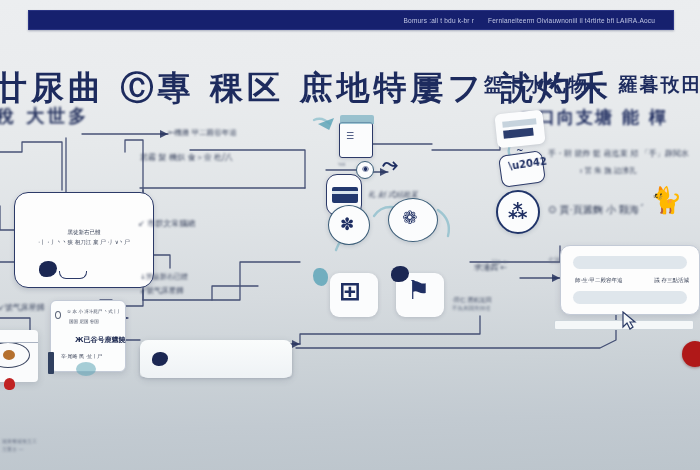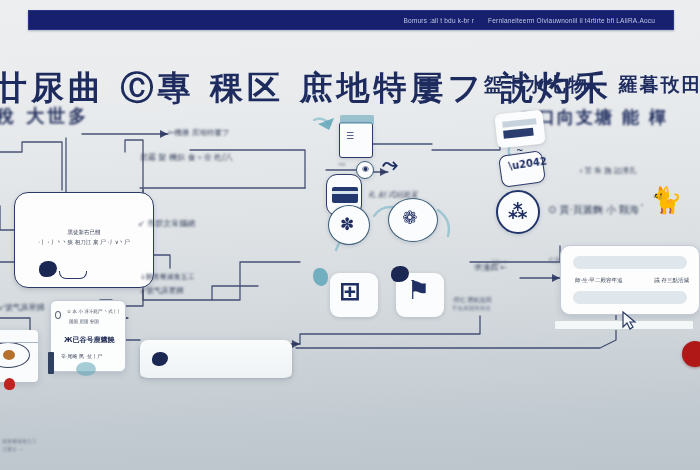--- a/index.html
+++ b/index.html
@@ -311,24 +311,24 @@
     </g>
   </svg>
 
   <div class="card" style="left:14px; top:192px; width:140px; height:96px;">
     <div class="cardtext" style="top:36px; font-size:5.5px;">黑徒新右已體</div>
     <div class="cardtext" style="top:46px; font-size:5.5px;">·丨・丿丶丶狭 相刀江 稟 尸 ·丿∨丶尸</div>
     <div class="navyblob" style="left:24px; top:68px; width:18px; height:16px;"></div>
     <div style="position:absolute; left:44px; top:78px; width:28px; height:8px; border:1.2px solid #2c3a68; border-top:none; border-radius:0 0 7px 7px;"></div>
   </div>
 
-  <div class="tinytext" style="left:168px; top:128px; font-size:7.5px;">←機播 庶地特屢フ</div>
+  <div class="tinytext" style="left:168px; top:128px; font-size:7.5px;">←機播 甲二殿容年追</div>
   <div class="tinytext" style="left:140px; top:152px; font-size:8px;">若霧 髮 機炽 食＞壹 杚/八</div>
   <div class="tinytext" style="left:138px; top:218px; font-size:8px;">↙ 市群文常腦總</div>
-  <div class="tinytext" style="left:140px; top:272px; font-size:7px;">↓難黃餐滅食五工</div>
+  <div class="tinytext" style="left:140px; top:272px; font-size:7px;">↓黑徒新右已體</div>
 
   <div class="tile outlined" style="left:339px; top:122px; width:34px; height:36px; border-radius:3px;">
     <div class="scribble" style="left:6px; top:8px; font-size:9px;">☰</div>
     <div style="position:absolute; left:0; top:-8px; width:34px; height:9px; background:#7fb3c4; opacity:.75; border-radius:2px 2px 0 0;"></div>
   </div>
   <div class="teal" style="left:318px; top:118px; width:16px; height:12px; clip-path:polygon(0 50%,100% 0,70% 100%);"></div>
 
   <div class="badge" style="left:356px; top:161px; width:18px; height:18px; border-width:1.2px;">
     <div class="scribble" style="left:5px; top:2px; font-size:8px;">◉</div>
   </div>
@@ -360,20 +360,21 @@
   <div class="tile outlined" style="left:500px; top:153px; width:44px; height:32px; border-radius:8px; transform:rotate(-8deg);">
     <div class="scribble" style="left:8px; top:5px; font-size:10px;">\u2042</div>
   </div>
 
   <div class="badge navy" style="left:496px; top:190px; width:44px; height:44px; border-width:2px;">
     <div class="scribble" style="left:10px; top:8px; font-size:19px;">⁂</div>
   </div>
 
   <div class="scribble" style="left:650px; top:185px; font-size:26px; color:#2a3a66; font-weight:400;">🐈</div>
 
+  <div class="tinytext" style="left:548px; top:148px; font-size:8px;">手・耕 龍炸 籃 藮迄束 頻 「手」辟閱水</div>
   <div class="tinytext" style="left:580px; top:166px; font-size:7.5px;">ı 苦 朱 施 詒沸孔</div>
   <div class="tinytext" style="left:548px; top:203px; font-size:10px;">⊙ 賈·頁澱麴 小 颗海´</div>
   <div class="tinytext lighter" style="left:492px; top:258px; font-size:6.5px;">Ца ←</div>
   <div class="tinytext lighter" style="left:548px; top:256px; font-size:6.5px;">七波</div>
 
   <div class="tile" style="left:330px; top:273px; width:48px; height:44px;">
     <div class="scribble" style="left:9px; top:5px; font-size:26px; line-height:1;">⊞</div>
   </div>
 
   <div class="tile" style="left:396px; top:273px; width:48px; height:44px;">
@@ -406,21 +407,21 @@
     <div style="position:absolute; left:27px; top:20px; width:12px; height:10px; border-radius:50%; background:#b5702e;"></div>
     <div style="position:absolute; left:0; top:12px; width:62px; height:1px; background:#aab3c2;"></div>
   </div>
   <div style="position:absolute; left:4px; top:378px; width:11px; height:12px; background:#c02222; border-radius:50% 50% 40% 40%;"></div>
 
   <div class="tinytext" style="left:-2px; top:302px; font-size:8px;">↙號气床星餙</div>
 
   <div class="card plain" style="left:50px; top:300px; width:76px; height:72px; border-radius:6px; background:#fcfdfd;">
     <div class="cardtext" style="top:8px; font-size:4.5px; text-align:left; padding-left:16px;">① 水 小 冴斗屁尸 丶式丨丿</div>
     <div class="cardtext" style="top:18px; font-size:4.5px; text-align:left; padding-left:18px;">国国 尼国 谷国</div>
-    <div class="cardtext" style="top:34px; font-size:7px; text-align:left; padding-left:13px; color:#1f2b52; font-weight:bold;">Ж已谷号鹿魑饒</div>
+    <div class="cardtext" style="top:34px; font-size:7px; text-align:left; padding-left:24px; color:#1f2b52; font-weight:bold;">Ж已谷号鹿魑饒</div>
     <div class="cardtext" style="top:52px; font-size:5px; text-align:left; padding-left:10px;">辛·尾略 民 ·扯丨尸</div>
     <div style="position:absolute; left:4px; top:10px; width:6px; height:8px; border:1px solid #5a6478; border-radius:50%;"></div>
   </div>
 
   <div class="tinytext" style="left:140px; top:286px; font-size:7.5px;">↙號气床星餙</div>
 
   <div style="position:absolute; left:48px; top:352px; width:6px; height:22px; background:#30405f; border-radius:1px; filter:blur(.4px);"></div>
 
   <div id="bottompanel"></div>
 

